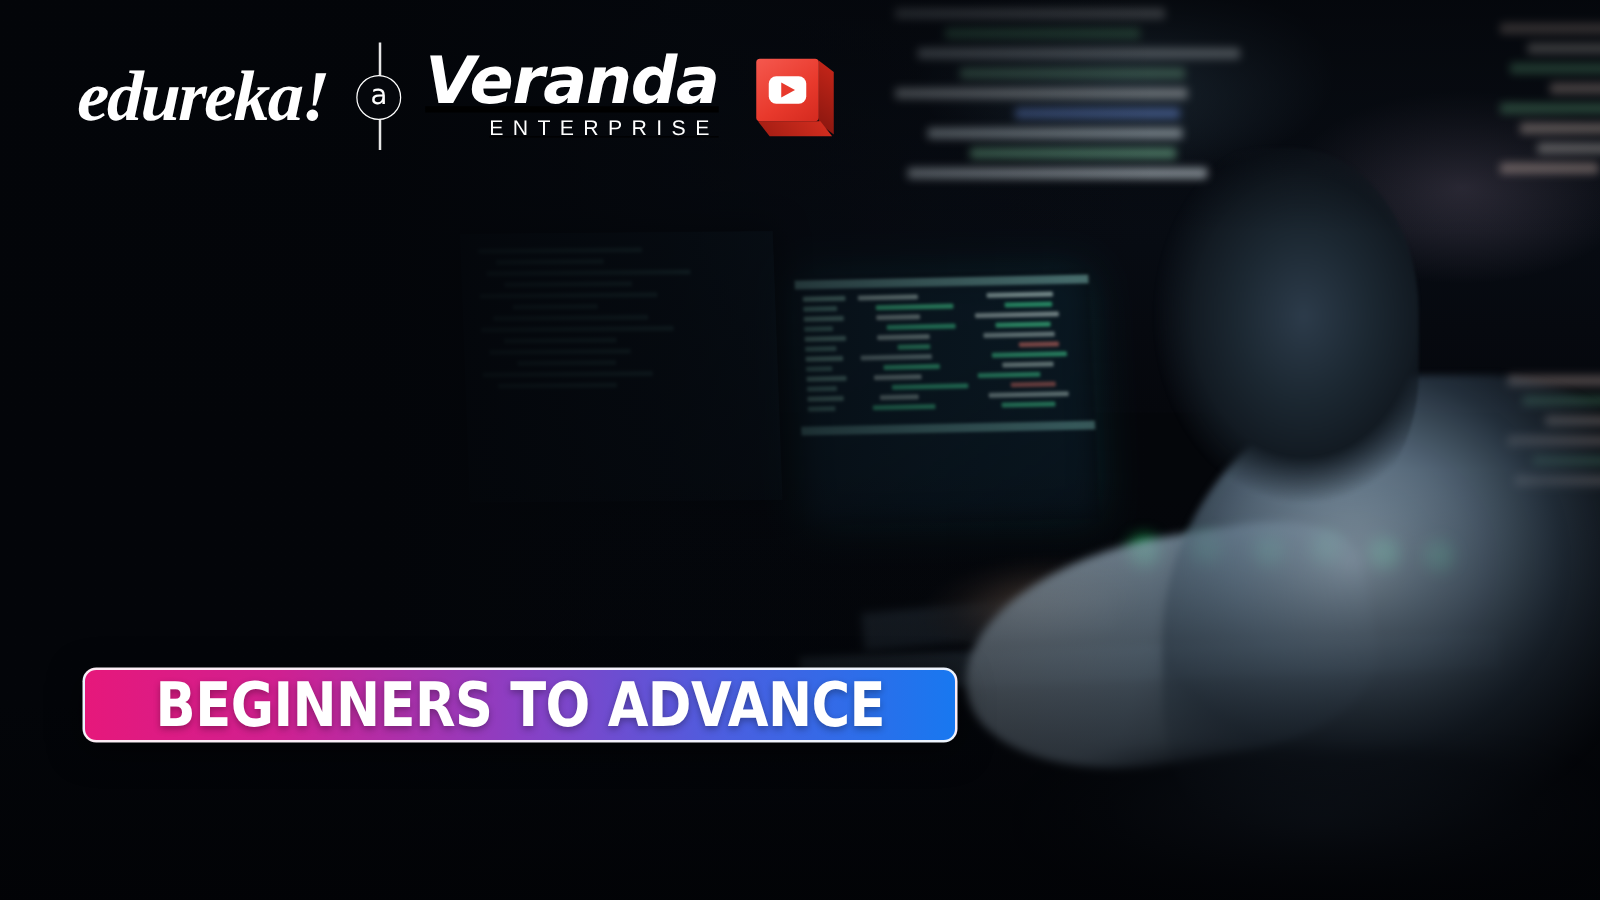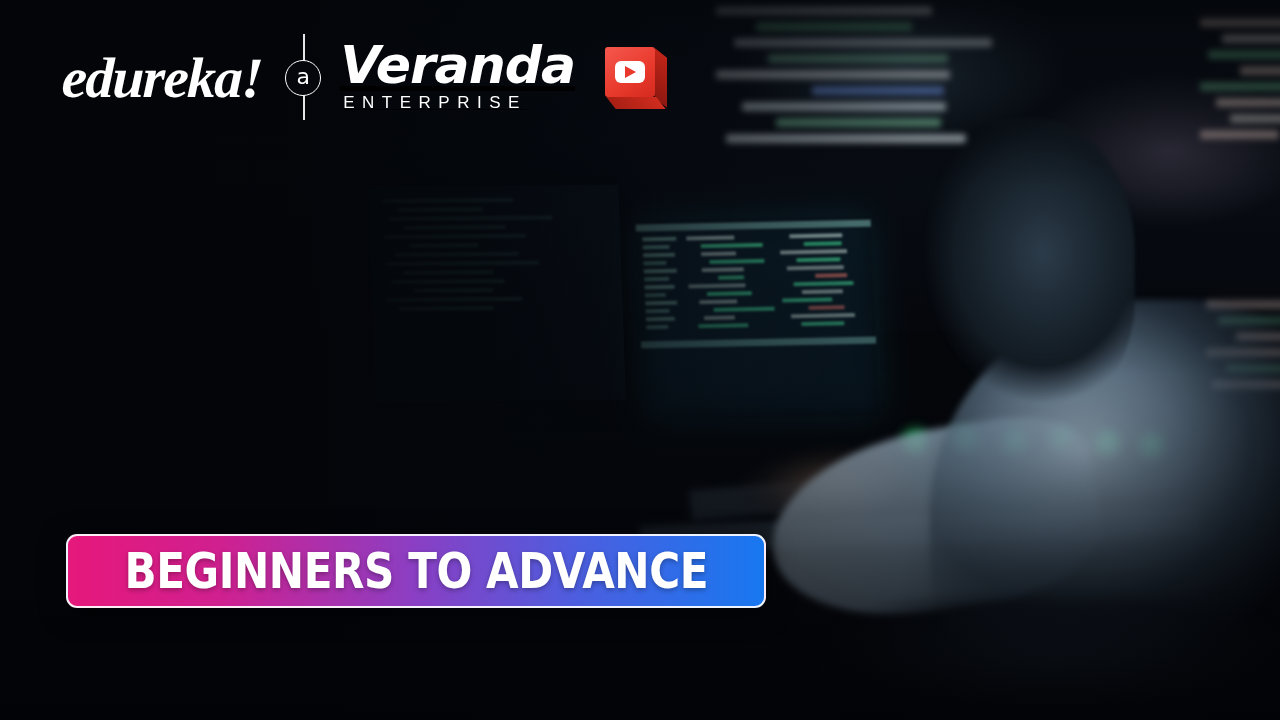--- a/index.html
+++ b/index.html
@@ -154,21 +154,21 @@
   .veranda-word {
     font-family:"DejaVu Sans", sans-serif;
     font-weight:700; font-style:italic;
     font-size:52px; line-height:.96;
     color:#ffffff; letter-spacing:-1px;
   }
   .veranda-sub {
     font-family:"Liberation Sans", sans-serif;
     font-size:17px; font-weight:400;
     color:#ffffff; letter-spacing:7.5px;
-    margin-top:3px; margin-left:3px;
+    margin-top:3px; margin-left:3px;text-align:right;
   }
 
   
   .yt-icon { position:relative; width:62px; height:62px; margin-left:30px; margin-top:2px; }
   .yt-icon .face {
     position:absolute; left:0; top:0; width:50px; height:50px;
     background:linear-gradient(145deg,#f5584e 0%, #e8392c 60%, #d42a1f 100%);
     border-radius:3px;
   }
   .yt-icon .side {
@@ -206,21 +206,21 @@
     font-family:"DejaVu Sans", sans-serif;
     font-weight:700; font-size:108px; line-height:.98;
     color:#ffffff; letter-spacing:-2px;
     transform: scaleX(.80); transform-origin:left center;
     margin-top:6px;
     text-shadow: 0 2px 18px rgba(0,0,0,.75);
   }
 
   
   .banner {
-    position:absolute; left:66px; top:534px; width:700px; height:74px;
+    position:absolute; left:66px; top:534px; width:700px; height:60px;
     border-radius:11px;
     border:2.5px solid rgba(255,255,255,.92);
     background: linear-gradient(90deg, #e6187b 0%, #d02090 22%, #8a3fc4 50%, #4a5fe0 74%, #1878f0 100%);
     display:flex; align-items:center; justify-content:center;
     box-shadow: 0 6px 26px rgba(0,0,0,.55);
     z-index:45;
   }
   .banner-text {
     font-family:"DejaVu Sans", sans-serif;
     font-weight:700; font-size:49px; line-height:1;

